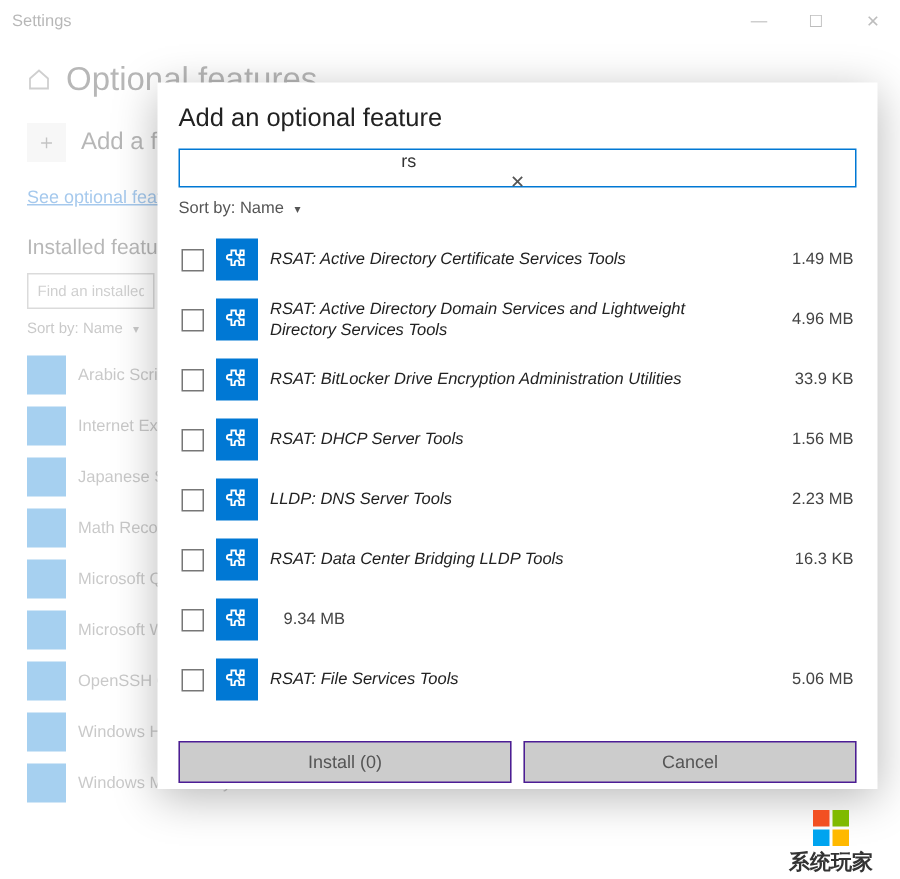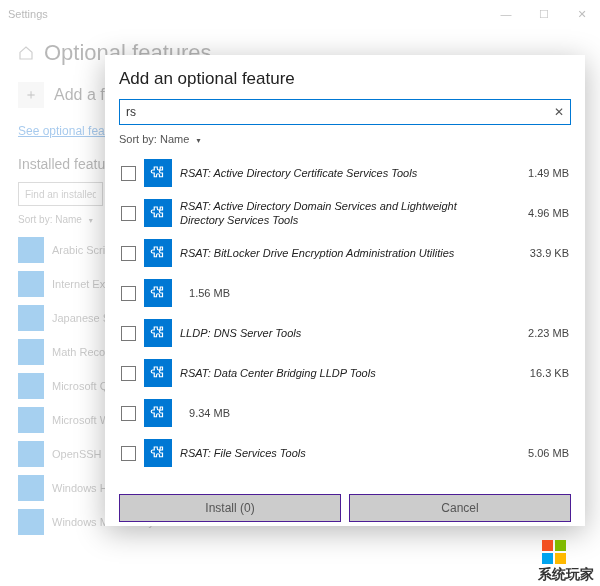--- a/index.html
+++ b/index.html
@@ -147,20 +147,21 @@
       margin-bottom: 10px;
     }
     .dialog-search {
       position: relative;
       border: 1px solid #0078d4;
       height: 26px;
       display: flex;
       align-items: center;
       padding: 0 6px;
       margin-bottom: 8px;
+      flex-direction: column;
     }
     .dialog-search input {
       border: none;
       outline: none;
       font-size: 12px;
       flex: 1;
       color: #333;
     }
     .clear-x {
       color: #555;
@@ -247,21 +248,21 @@
       grid-template: 1fr 1fr / 1fr 1fr;
       gap: 2px;
       z-index: 40;
     }
     .wm-logo span:nth-child(1){ background:#f25022; }
     .wm-logo span:nth-child(2){ background:#7fba00; }
     .wm-logo span:nth-child(3){ background:#00a4ef; }
     .wm-logo span:nth-child(4){ background:#ffb900; }
     .wm-text {
       position: absolute;
-      right: 4px;
+      right: 16px;
       bottom: 2px;
       font-size: 14px;
       font-weight: 600;
       color: #333;
       font-family: "Microsoft YaHei", sans-serif;
       z-index: 40;
       background: rgba(255,255,255,0.7);
       padding: 0 2px;
     }
     .caret-ic { font-size: 9px; }
@@ -388,20 +389,21 @@
       <div class="fname">RSAT: BitLocker Drive Encryption Administration Utilities</div>
       <div class="fsize">33.9 KB</div>
     </div>
     <div class="feature-row">
       <div class="cbox"></div>
       <div class="ficon">
         <svg viewBox="0 0 24 24" fill="none" stroke="#fff" stroke-width="1.6">
             <path d="M7 4h4v2a2 2 0 1 0 4 0V4h3v4h-2a2 2 0 1 0 0 4h2v5h-4v-2a2 2 0 1 0-4 0v2H7v-5H5a2 2 0 1 1 0-4h2V4Z"></path>
           </svg>
       </div>
+      <div class="fname">RSAT: DHCP Server Tools</div>
       <div class="fsize">1.56 MB</div>
     </div>
     <div class="feature-row">
       <div class="cbox"></div>
       <div class="ficon">
         <svg viewBox="0 0 24 24" fill="none" stroke="#fff" stroke-width="1.6">
             <path d="M7 4h4v2a2 2 0 1 0 4 0V4h3v4h-2a2 2 0 1 0 0 4h2v5h-4v-2a2 2 0 1 0-4 0v2H7v-5H5a2 2 0 1 1 0-4h2V4Z"></path>
           </svg>
       </div>
       <div class="fname">LLDP: DNS Server Tools</div>

